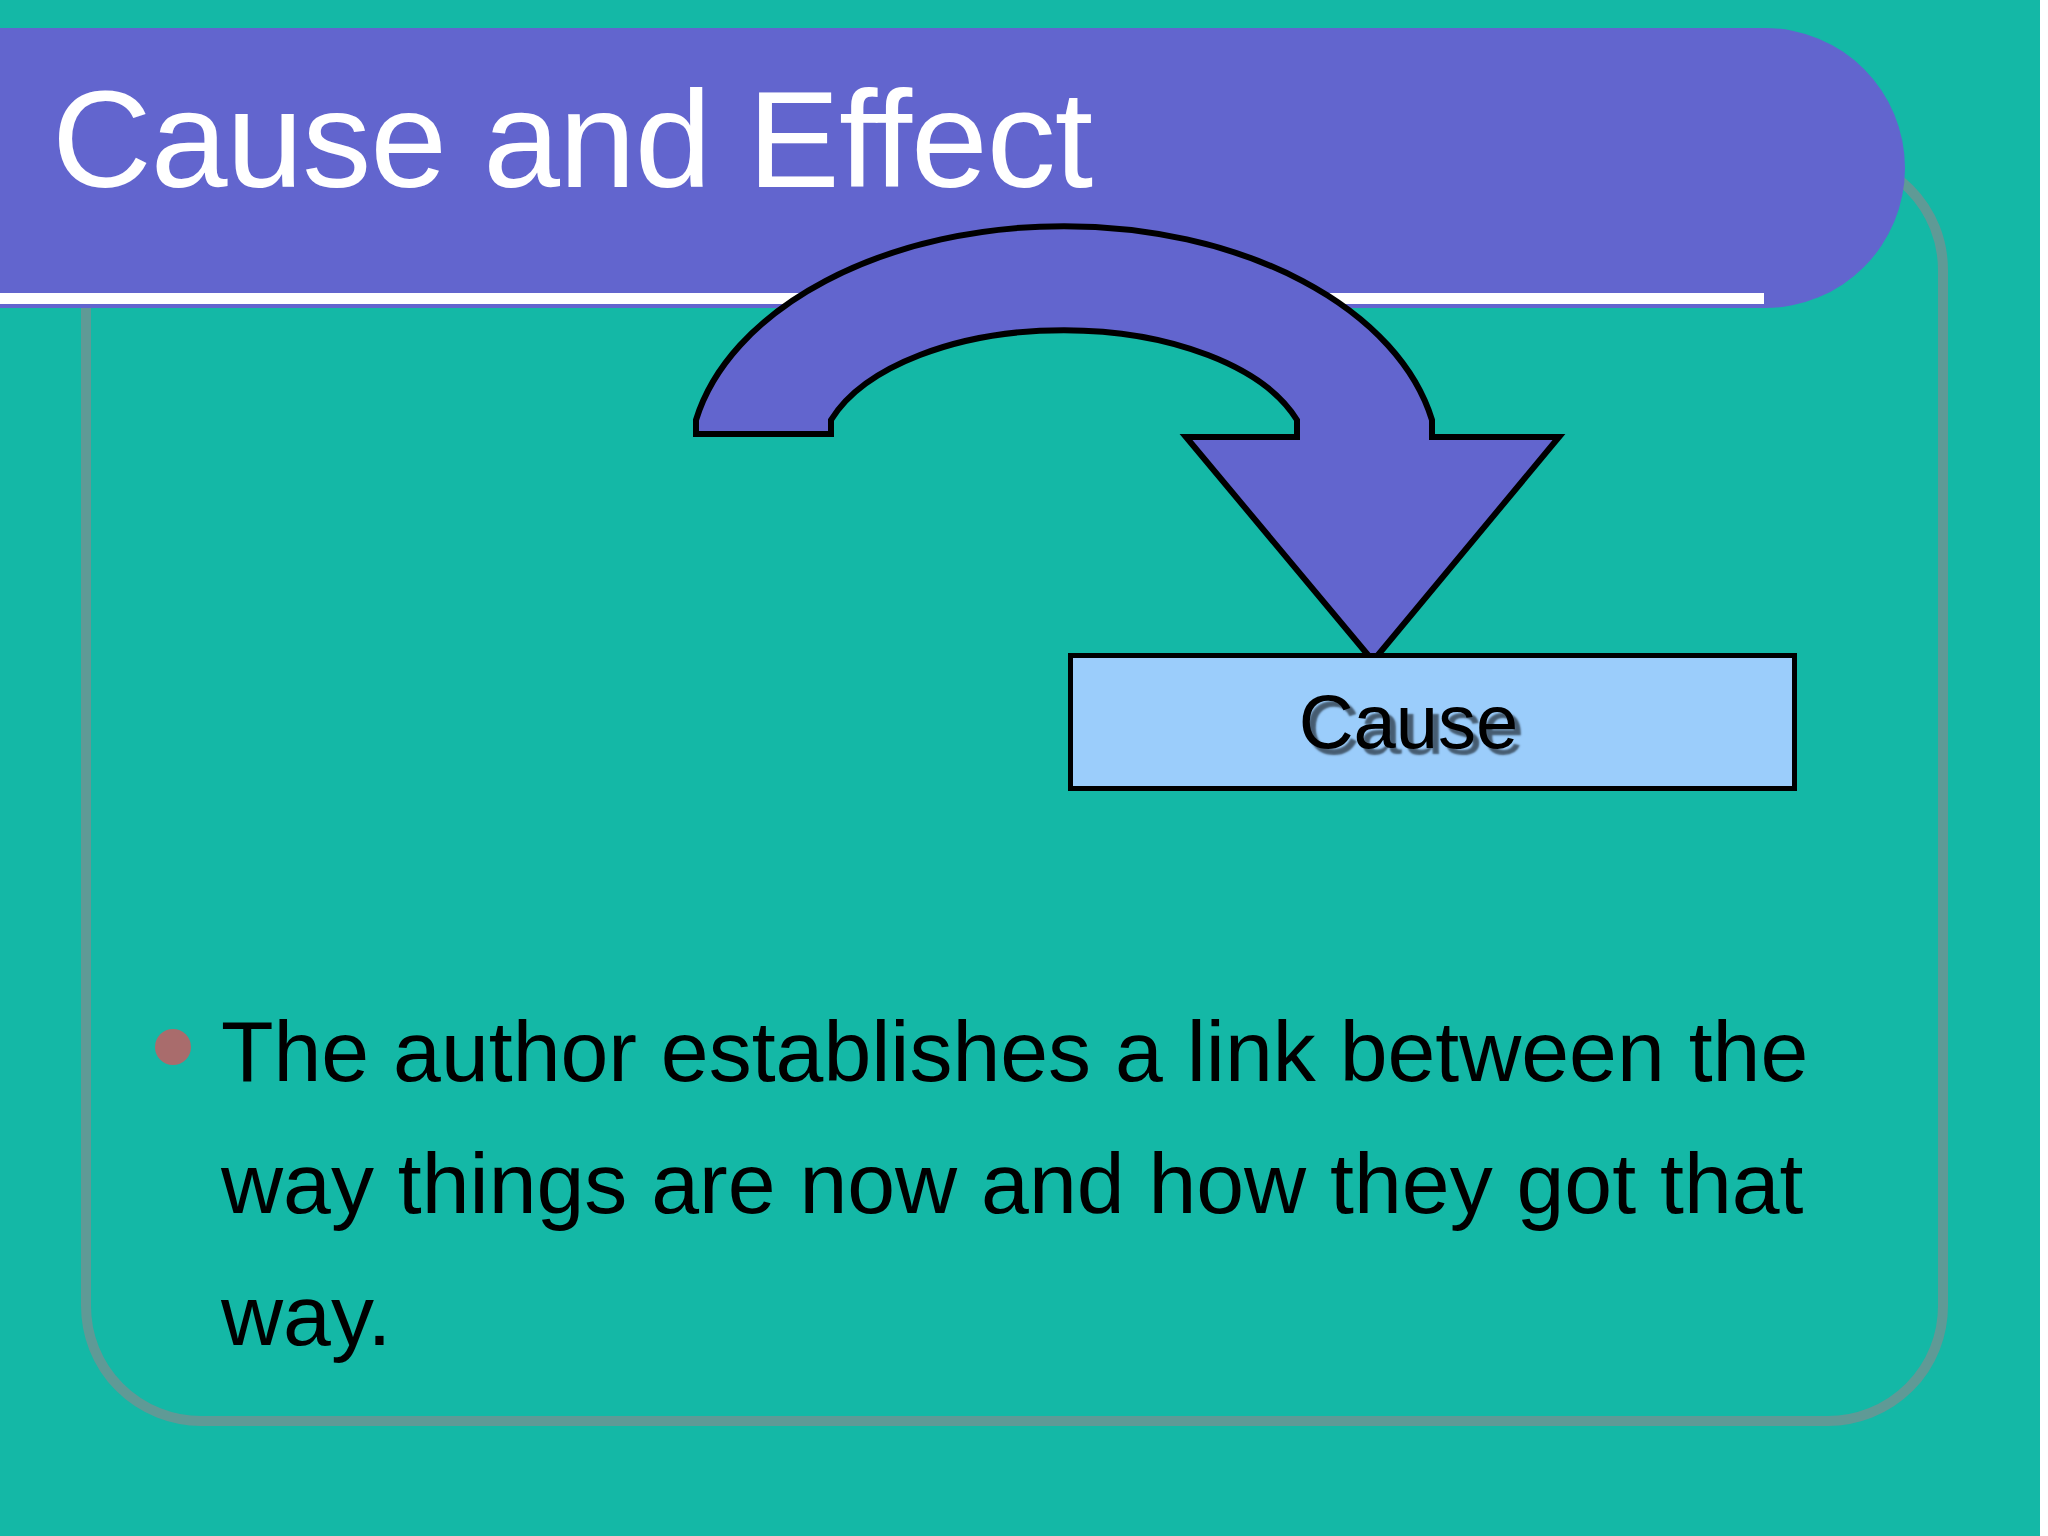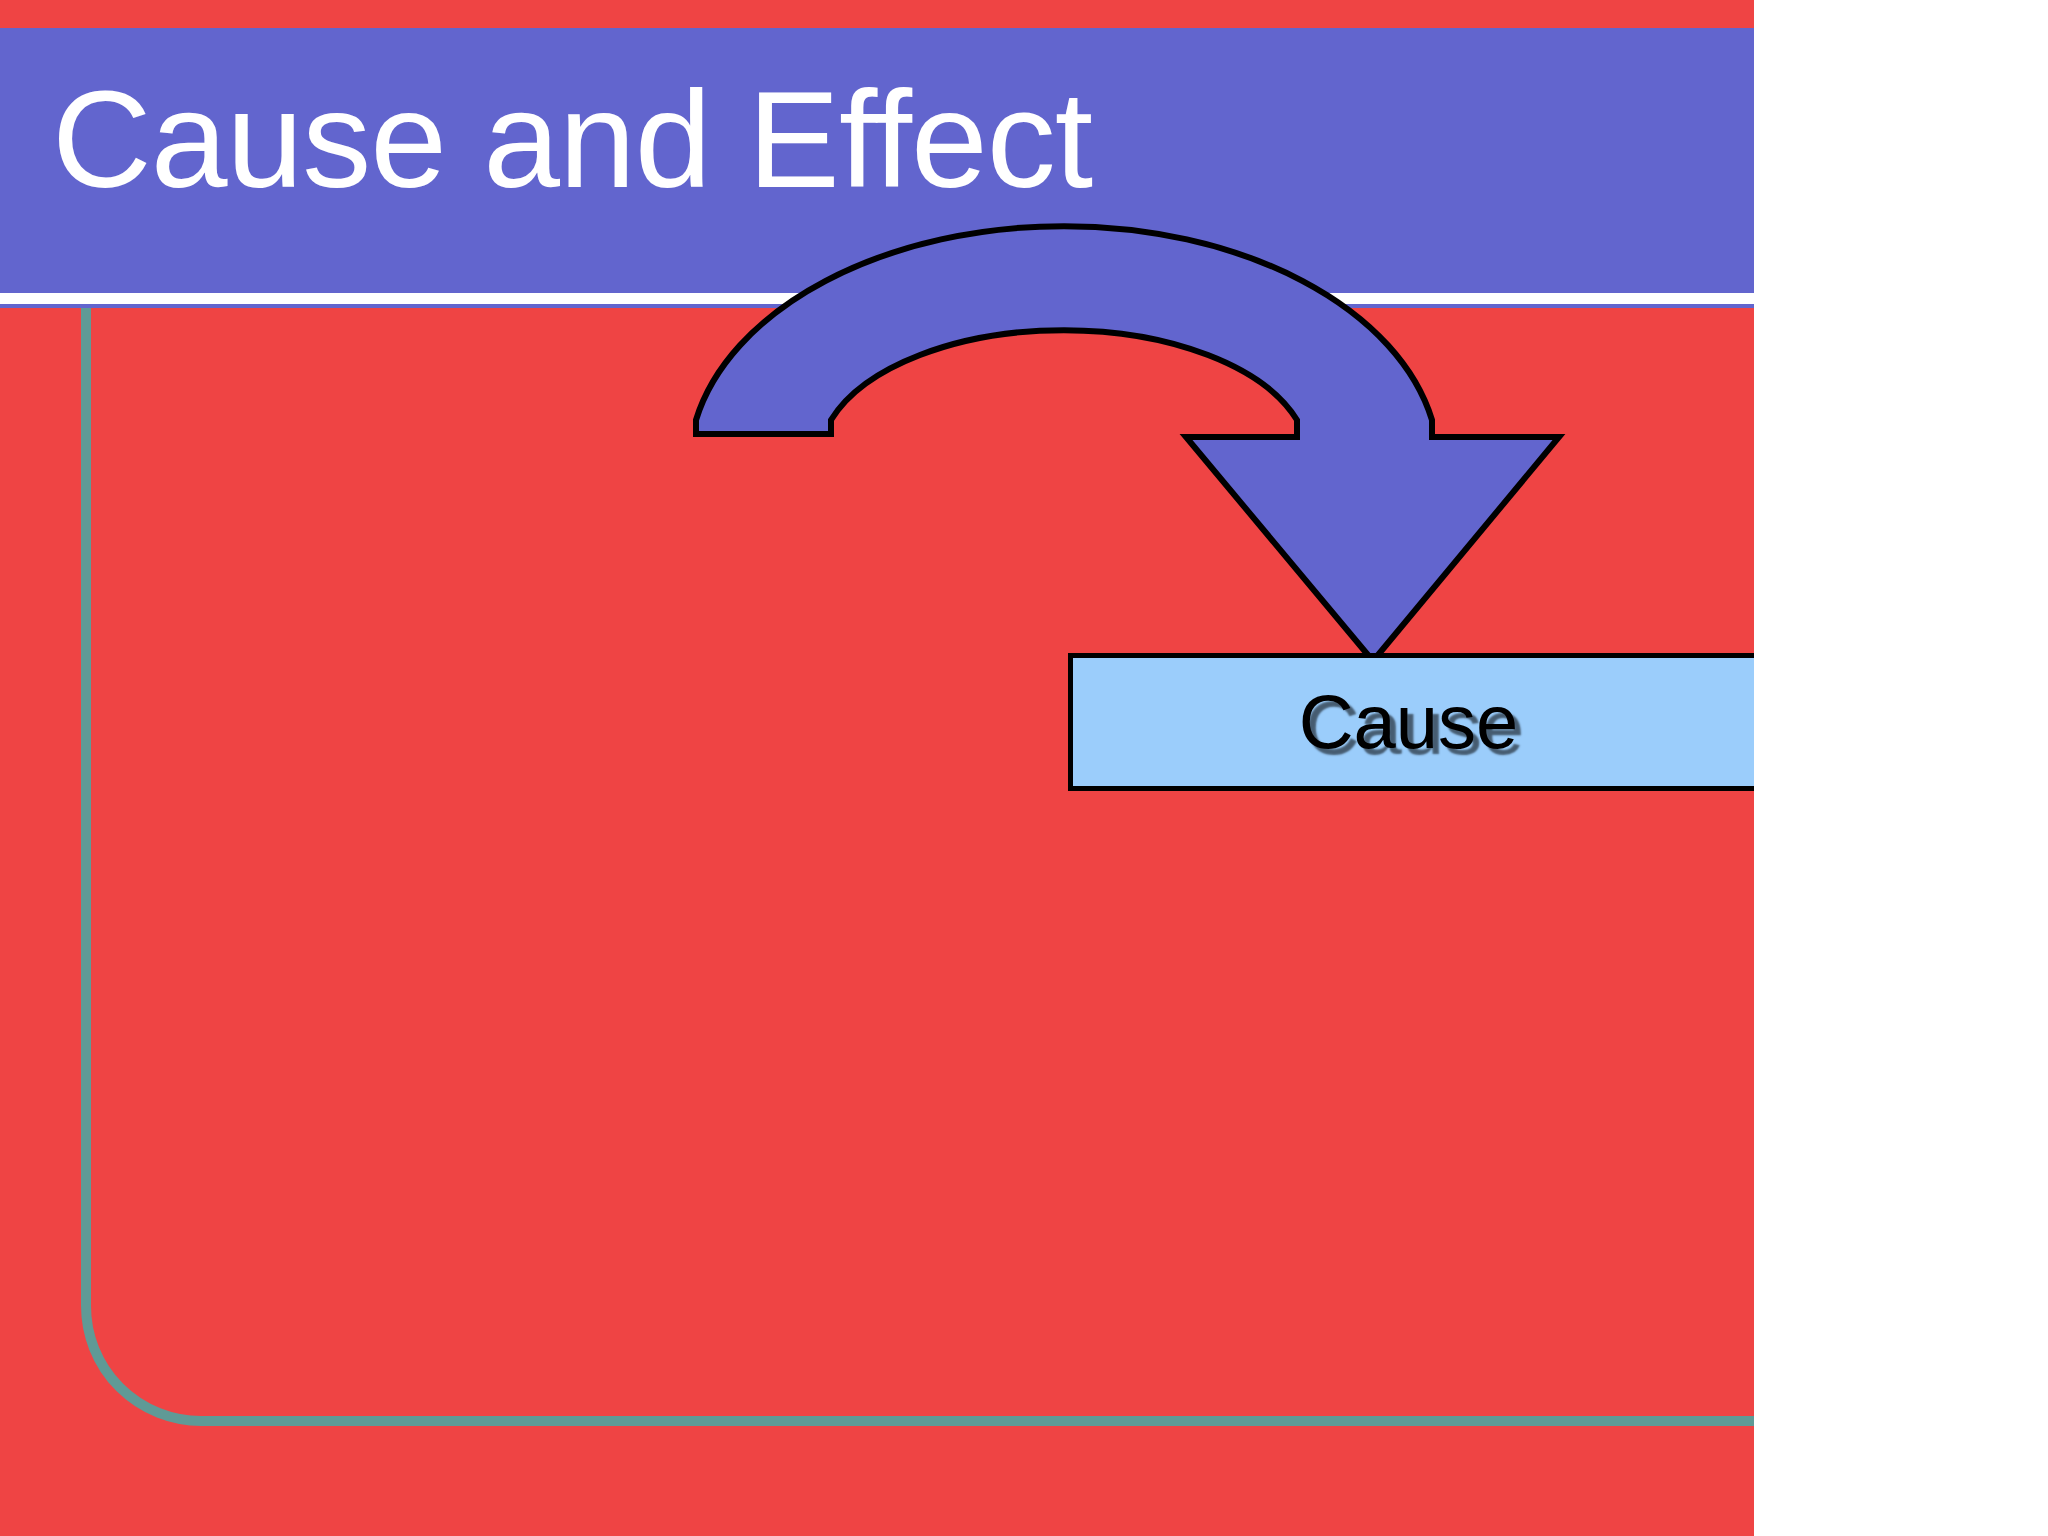--- a/index.html
+++ b/index.html
@@ -9,23 +9,23 @@
   }
   body {
     width: 2048px;
     height: 1536px;
     overflow: hidden;
     font-family: "Liberation Sans", sans-serif;
   }
 
   #slide {
     position: relative;
-    width: 1754px;
+    width: 2040px;
     height: 1536px;
-    background: #ef4444;
+    background: #14b8a6;
     overflow: hidden;
   }
 
   
   .content-frame {
     position: absolute;
     left: 81px;
     top: 150px;
     width: 1867px;
     height: 1276px;
@@ -164,14 +164,18 @@
                L 831 434
                Z" fill="#6265ce" stroke="#000000" stroke-width="6" stroke-linejoin="miter"></path>
     </g>
   </svg>
 
 
   <div class="flow-box box-effect">
     <span class="box-label">Cause</span>
   </div>
 
+  <div class="bullet-row">
+    <span class="bullet-dot"></span>
+    <span class="bullet-text">The author establishes a link between the way things are now and how they got that way.</span>
+  </div>
 
 </div>
 
 </body></html>

